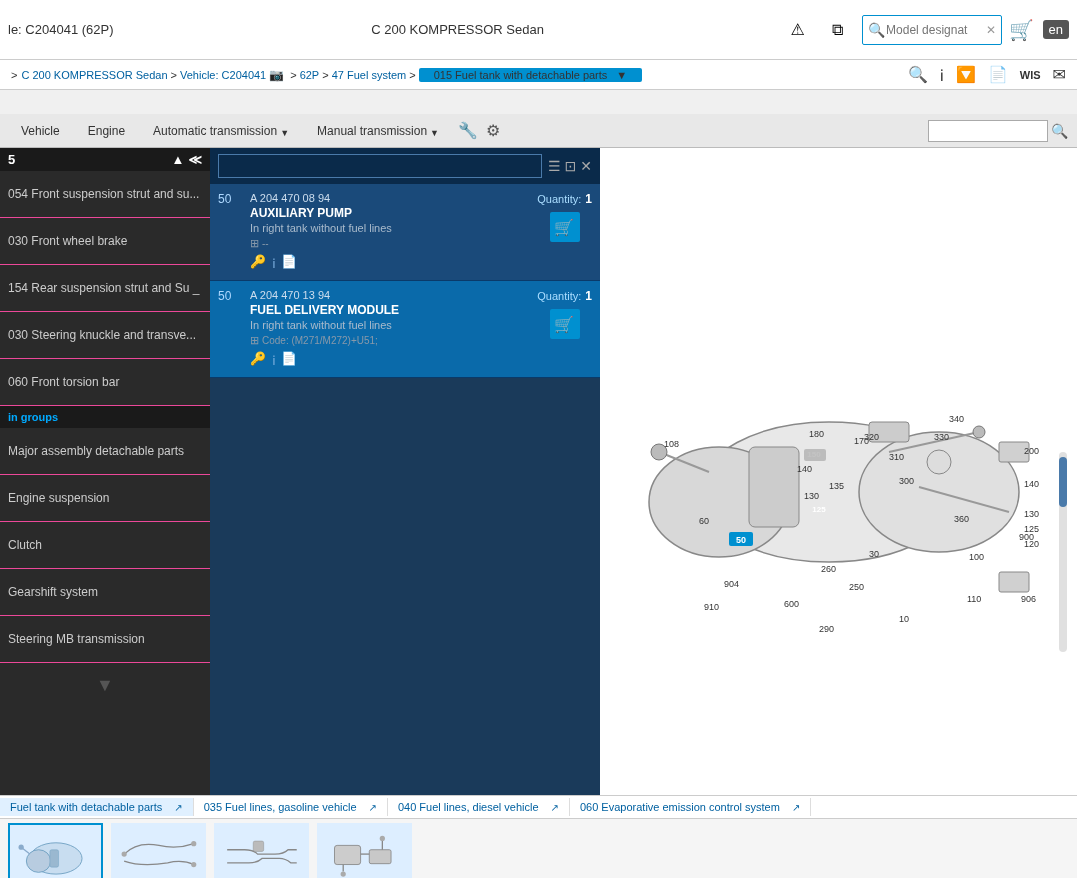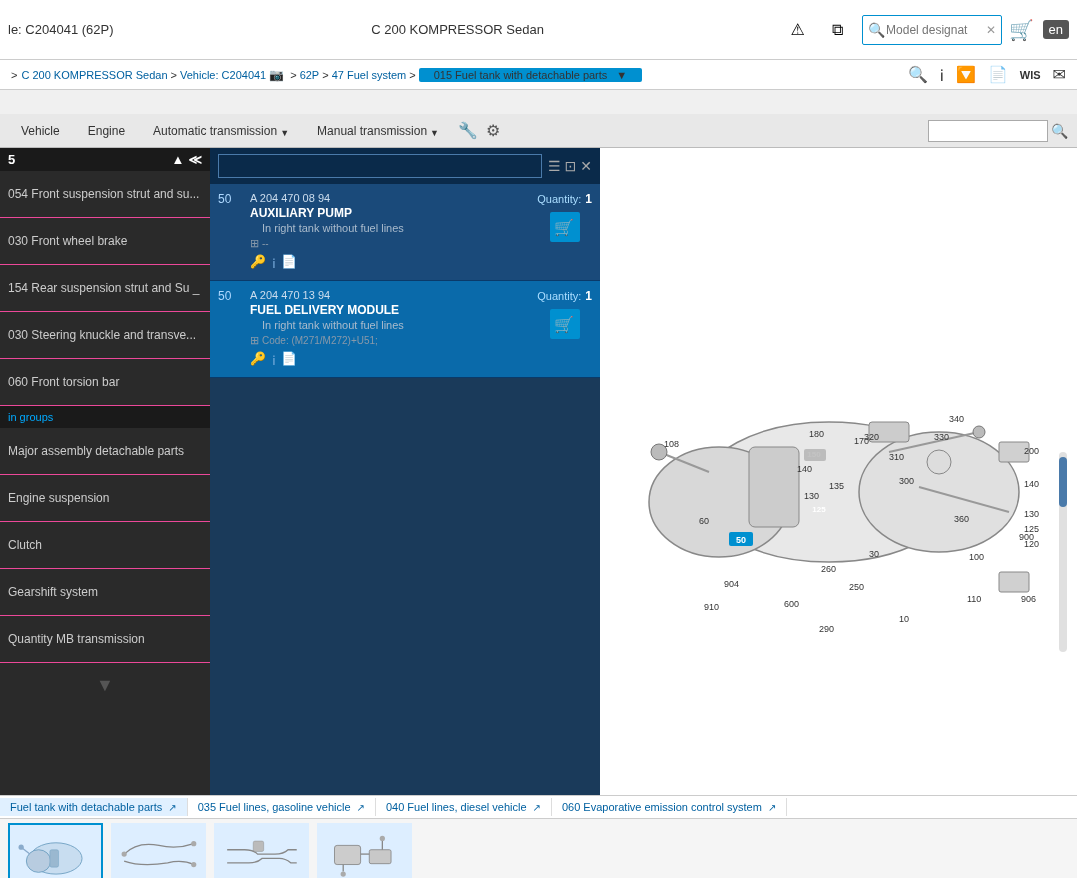--- a/index.html
+++ b/index.html
@@ -61,21 +61,21 @@
     
     .sidebar {
       width: 210px; min-width: 210px; background: #2a2a2a; color: #ddd;
       overflow-y: auto; font-size: 12px;
     }
     .sidebar-item {
       padding: 16px 8px; cursor: pointer; border-bottom: 1px solid #ec4899;
       color: #ccc; white-space: nowrap; overflow: hidden; text-overflow: ellipsis;
     }
     .sidebar-section-header {
-      padding: 5px 8px; background: #1a1a1a; color: #00aaff; font-weight: normal; font-size: 11px;
+      padding: 5px 8px; background: #1a1a1a; color: #00aaff; font-weight: bold; font-size: 11px;
     }
     .sidebar-item.cat { color: #ccc; }
     .sidebar-nav-header {
       display: flex; align-items: center; justify-content: space-between;
       background: #1a1a1a; padding: 4px 8px;
     }
     .sidebar-nav-header span { color: #fff; font-weight: bold; font-size: 13px; }
     .sidebar-nav-icons { display: flex; gap: 4px; }
     .nav-icon { color: #aaa; cursor: pointer; font-size: 14px; }
 
@@ -95,21 +95,21 @@
     .part-item {
       background: #1a4a7a; border-bottom: 1px solid #0a3a6a; padding: 8px;
       color: #fff; cursor: pointer;
     }
     .part-item.selected { background: #0a6aaa; }
     .part-row { display: flex; align-items: flex-start; gap: 8px; }
     .part-num { color: #add8ff; font-size: 12px; min-width: 24px; }
     .part-details { flex: 1; }
     .part-code { font-size: 11px; color: #ccddee; }
     .part-name { font-size: 12px; font-weight: bold; color: #fff; margin: 2px 0; }
-    .part-desc { font-size: 11px; color: #aabbcc; margin-left: 12px; }
+    .part-desc { font-size: 11px; color: #aabbcc; }
     .part-meta { font-size: 10px; color: #8899aa; margin-top: 3px; }
     .part-qty { display: flex; align-items: center; gap: 6px; flex-direction: column; }
     .qty-label { font-size: 11px; color: #aaddff; }
     .qty-value { font-size: 12px; color: #fff; font-weight: bold; }
     .add-cart-btn {
       background: #0090d0; border: none; color: #fff; width: 30px; height: 30px;
       cursor: pointer; display: flex; align-items: center; justify-content: center;
       font-size: 16px; border-radius: 2px;
     }
     .part-icons { display: flex; gap: 6px; margin-top: 4px; }
@@ -129,21 +129,21 @@
       height: 115px; background: #f5f5f5; border-top: 1px solid #ccc;
       display: flex; flex-direction: column;
     }
     .image-id-bar {
       padding: 3px 8px; font-size: 11px; color: #555; text-align: center; background: #f0f0f0;
     }
     .thumb-tabs {
       display: flex; align-items: center; gap: 0; padding: 2px 0; border-bottom: 1px solid #ccc; background: #fff;
     }
     .thumb-tab {
-      display: flex; align-items: center; gap: 6px; padding: 3px 10px; font-size: 11px;
+      display: flex; align-items: center; gap: 12px; padding: 3px 10px; font-size: 11px;
       color: #0060a0; cursor: pointer; border-right: 1px solid #ddd;
     }
     .thumb-tab.active-tab { background: #e0f0ff; }
     .thumbs-row {
       display: flex; align-items: center; padding: 4px 8px; gap: 8px; overflow-x: auto; background: #f5f5f5;
     }
     .thumb-img {
       width: 95px; height: 62px; background: #ddeeff; border: 2px solid transparent;
       cursor: pointer; display: flex; align-items: center; justify-content: center; overflow: hidden;
       flex-shrink: 0;
@@ -258,21 +258,21 @@
     <div class="sidebar-item cat">
       <span>Engine suspension</span>
     </div>
     <div class="sidebar-item cat">
       <span>Clutch</span>
     </div>
     <div class="sidebar-item cat">
       <span>Gearshift system</span>
     </div>
     <div class="sidebar-item cat">
-      <span>Quantity MB transmission</span>
+      <span>Steering MB transmission</span>
     </div>
     <div style="height:8px;background:#2a2a2a;"></div>
     <div style="display:flex;align-items:center;justify-content:center;padding:4px;">
       <span style="color:#555;font-size:18px;cursor:pointer;">▼</span>
     </div>
   </div>
 
   <div style="display:flex;flex-direction:column;width:390px;min-width:390px;">
     <div class="parts-list-header">
       <input type="text" style="flex: 1 1 0%; height: 24px; border: 1px solid rgb(74, 122, 170); background: rgb(10, 42, 74); color: rgb(255, 255, 255); padding: 0px 4px; font-size: 11px;">

